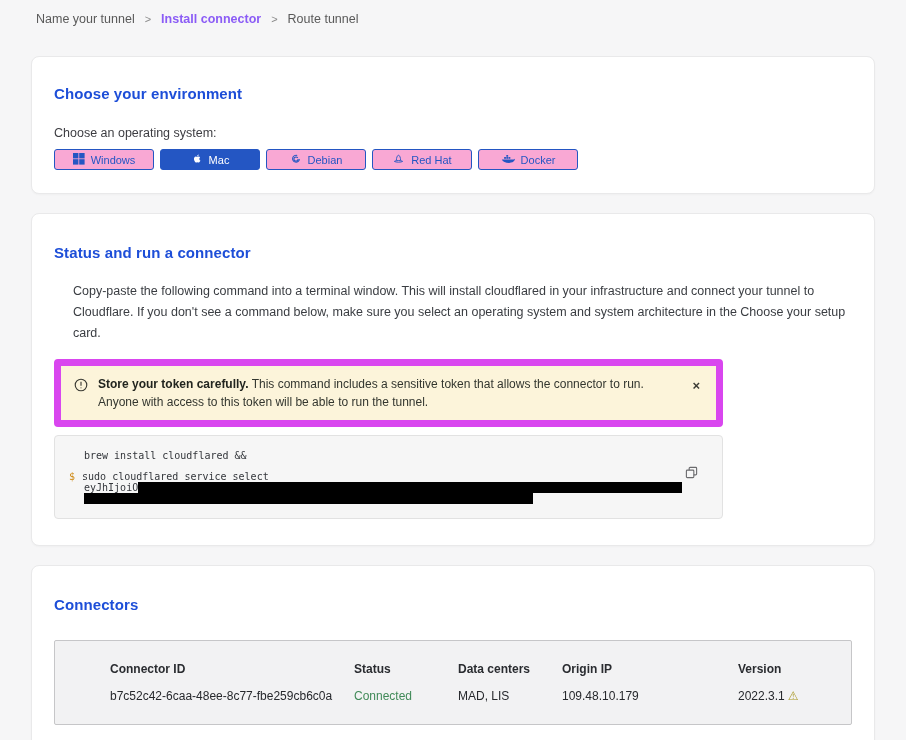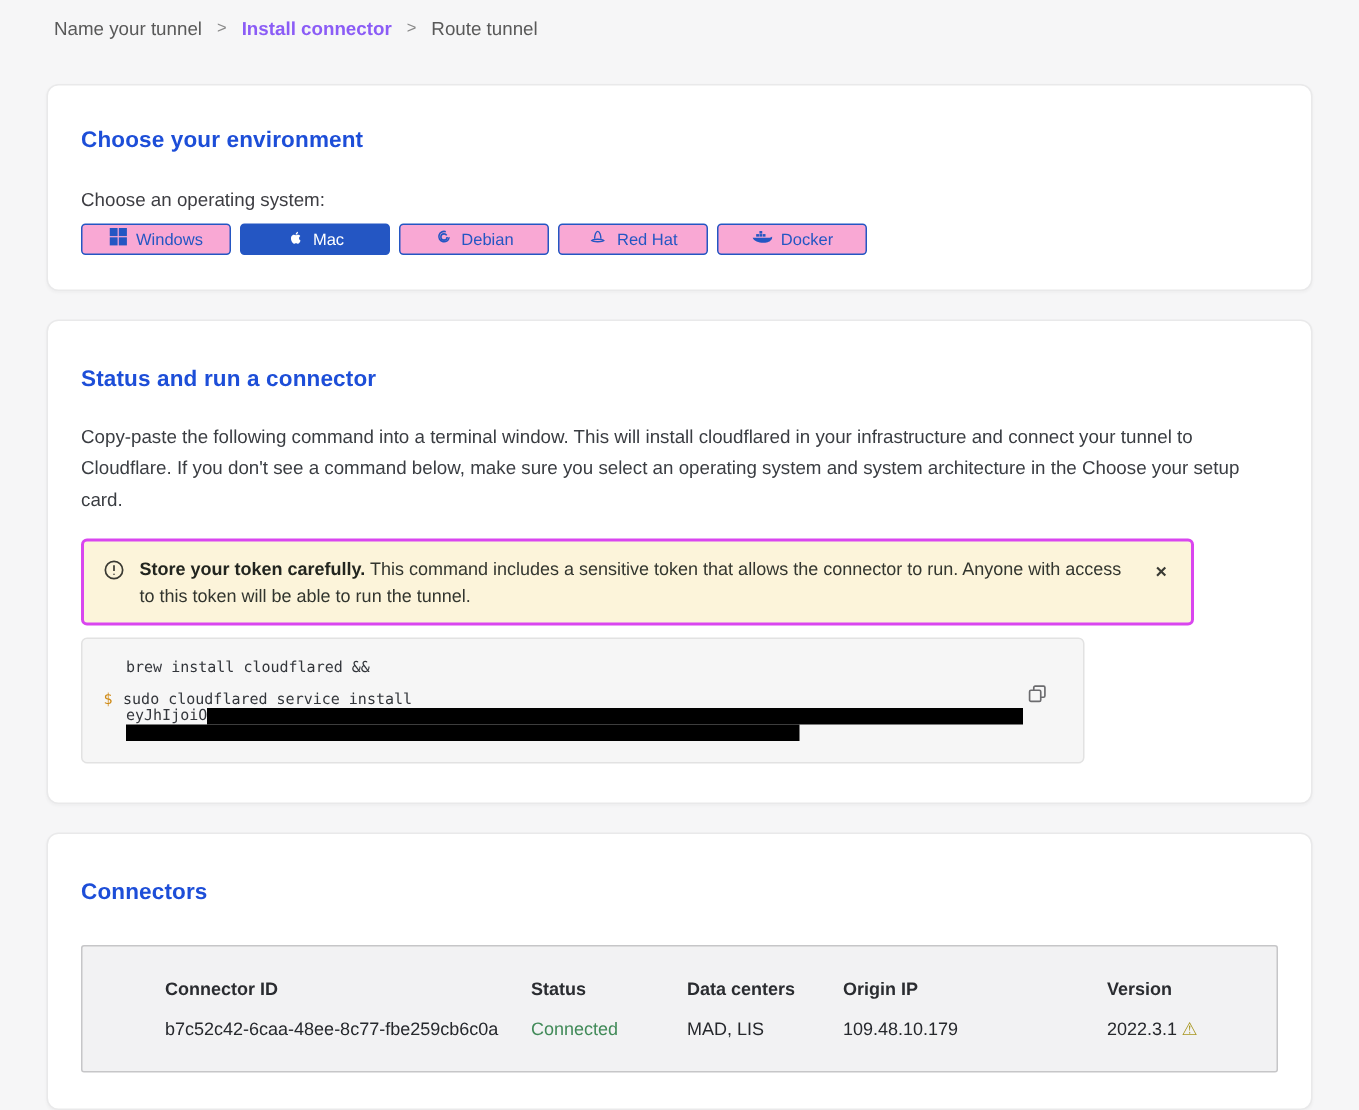--- a/index.html
+++ b/index.html
@@ -39,24 +39,24 @@
     width:100px; height:21px;
     display:flex; align-items:center; justify-content:center; gap:6px;
     background:#f9a8d4;
     border:1px solid #2456c3; border-radius:3px;
     color:#2456c3; font-size:11px; font-family:"Liberation Sans", sans-serif;
     cursor:pointer;
   }
   .os-btn.selected { background:#2456c3; color:#ffffff; }
   .os-btn svg { flex:0 0 auto; }
   
-  .install-desc { margin-top:20px; line-height:21px; color:#3a3d42; max-width:800px; }
+  .install-desc { margin-top:20px; line-height:21px; color:#3a3d42; max-width:800px;margin-left:19px; }
   .warn-banner {
-    margin-top:15px; width:742px;
-    background:#fcf4da; border:2px solid #d946ef; border-radius:4px;
+    margin-top:15px; width:669px;
+    background:#fcf4da; border:7px solid #d946ef; border-radius:4px;
     display:flex; align-items:flex-start; gap:10px;
     padding:9px 12px 9px 13px;
   }
   .warn-icon { margin-top:3px; flex:0 0 auto; }
   .warn-text { flex:1; font-size:12px; line-height:18px; color:#33362f; }
   .warn-text b { color:#22251f; }
   .warn-close {
     flex:0 0 auto; border:none; background:transparent;
     font-size:13px; font-weight:bold; color:#3a3a34;
     cursor:pointer; padding:6px 4px; line-height:10px;
@@ -187,21 +187,21 @@
         <b>Store your token carefully.</b>
         <span>This command includes a sensitive token that allows the connector to run. Anyone with access to this token will be able to run the tunnel.</span>
       </span>
       <button class="warn-close">×</button>
     </div>
 
     <div class="code-block">
       <div class="code-line1">brew install cloudflared &amp;&amp;</div>
       <div class="code-line2">
         <span class="code-prompt">$</span>
-        <span>sudo cloudflared service install</span>
+        <span>sudo cloudflared service select</span>
       </div>
       <div class="code-token-line">
         <span>eyJhIjoiO</span>
         <span class="redact-bar r1"></span>
       </div>
       <div class="redact-bar r2"></div>
       <button class="copy-btn">
         <svg width="13" height="13" viewBox="0 0 14 14" fill="none" stroke="#6b6b6e" stroke-width="1.2">
             <rect x="4.5" y="1.5" width="8" height="8" rx="1"></rect>
             <rect x="1.5" y="4.5" width="8" height="8" rx="1" fill="#f6f6f6"></rect>

